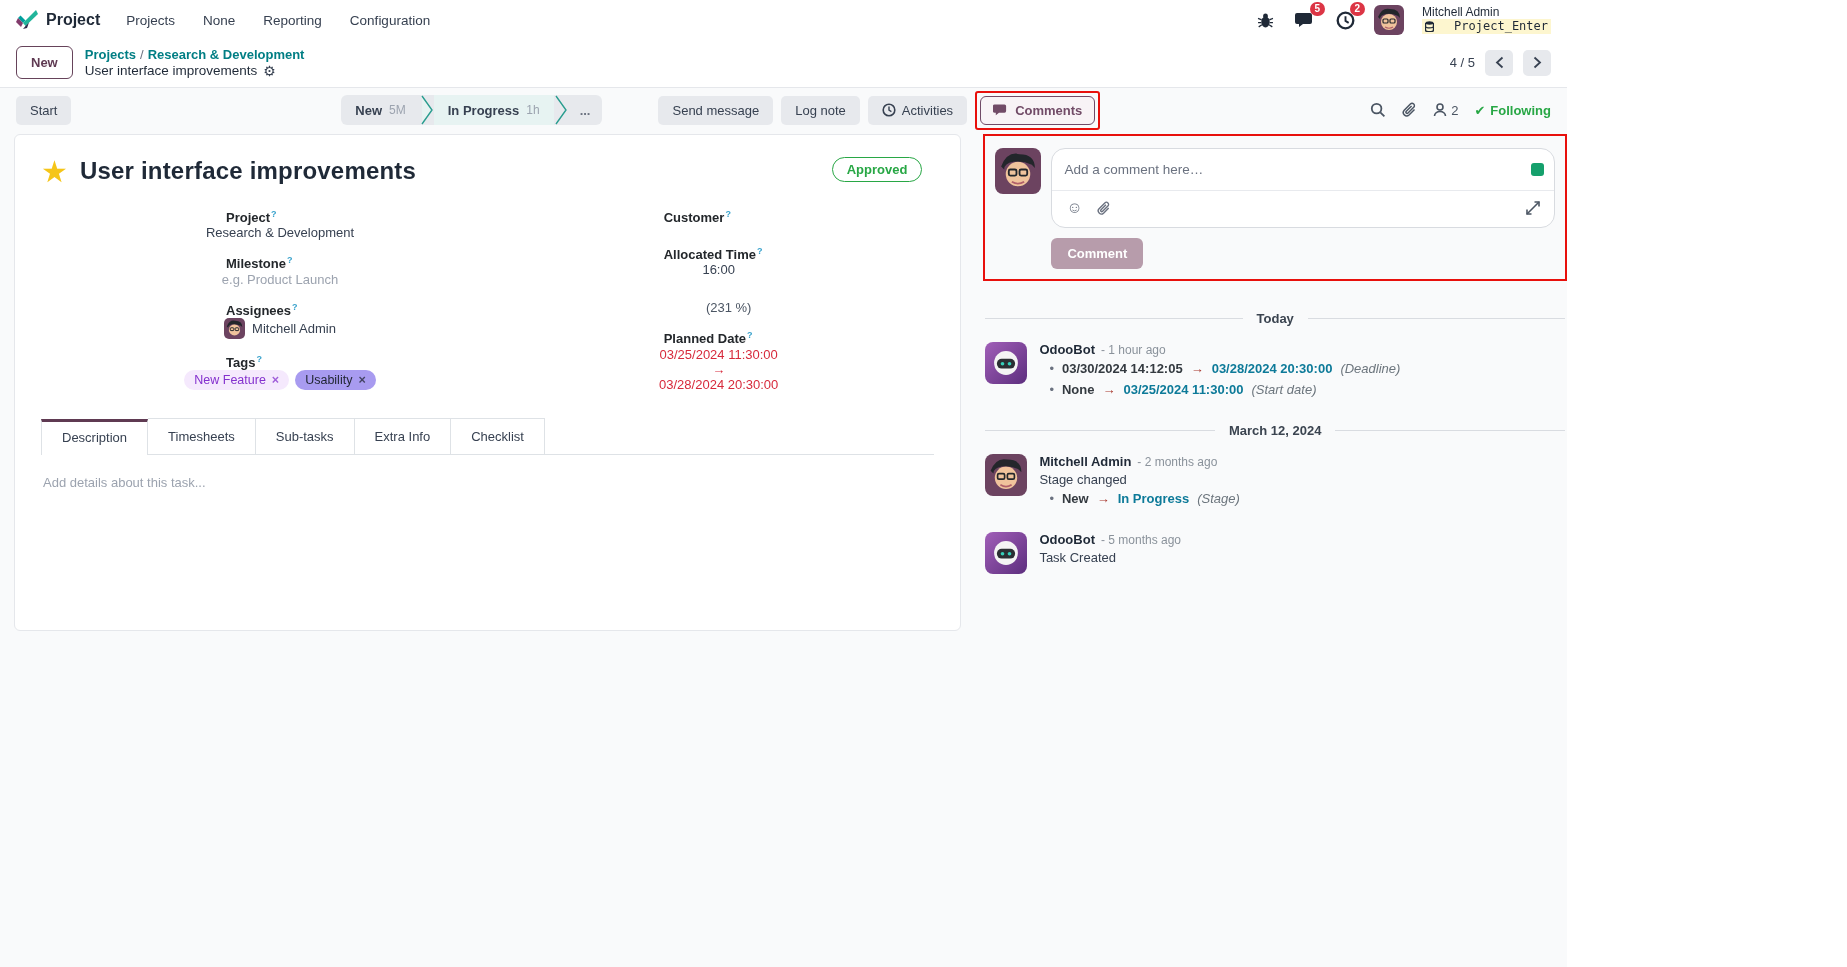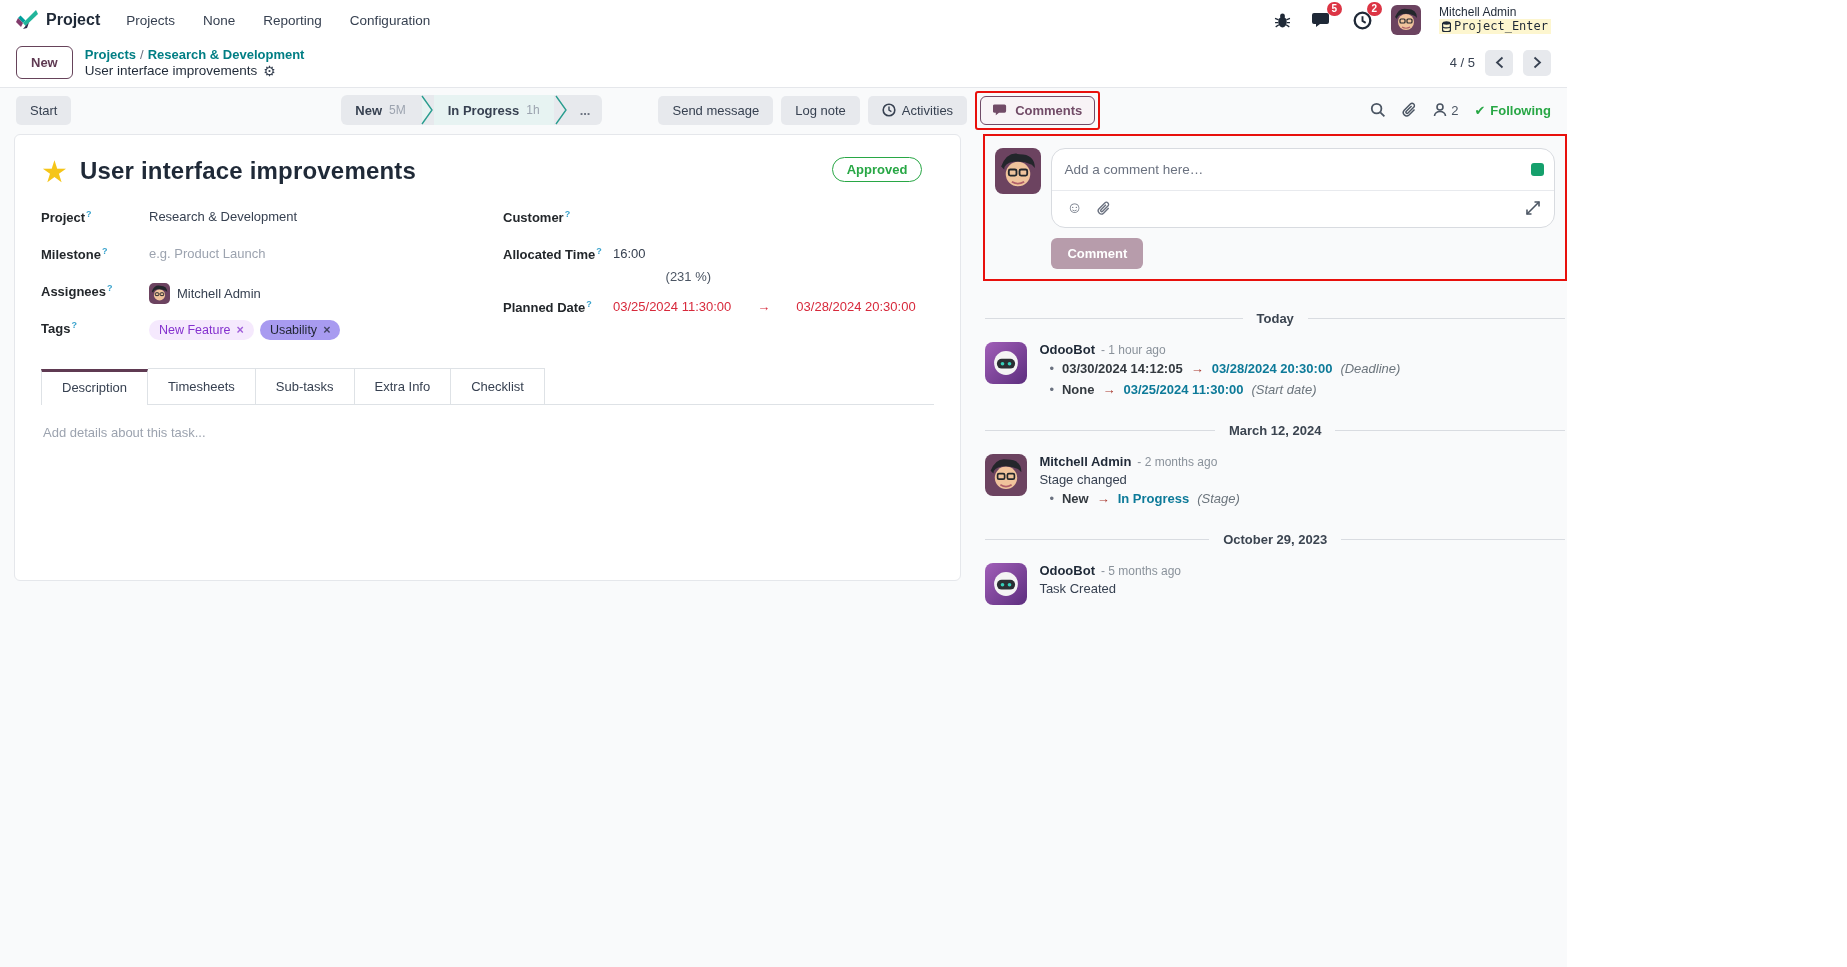--- a/index.html
+++ b/index.html
@@ -12,21 +12,21 @@
   .app-name { font-size:16px; font-weight:700; color:#1f2937; margin-right:26px; }
   .nav-menu { display:flex; gap:28px; }
   .nav-item { color:#374151; font-size:13.5px; cursor:pointer; }
   .systray { margin-left:auto; display:flex; align-items:center; gap:18px; }
   .tray-icon { position:relative; width:22px; height:22px; display:flex; align-items:center; justify-content:center; cursor:pointer; }
   .badge { position:absolute; top:-7px; right:-9px; background:#dc3545; color:#fff; font-size:10px; font-weight:700; border-radius:9px; padding:1px 5px; line-height:12px; }
   .user-block { display:flex; align-items:center; gap:8px; cursor:pointer; }
   .user-avatar { width:30px; height:30px; border-radius:6px; overflow:hidden; }
   .user-meta { display:flex; flex-direction:column; line-height:13px; }
   .user-name { font-size:12px; color:#1f2937; }
-  .db-tag { display:flex; align-items:center; gap:3px; background:#fdf6cf; padding:1px 3px; font-family:"DejaVu Sans Mono","Liberation Mono",monospace; font-size:12px; color:#1f2937; }
+  .db-tag { display:flex; align-items:center; gap:20px; background:#fdf6cf; padding:1px 3px; font-family:"DejaVu Sans Mono","Liberation Mono",monospace; font-size:12px; color:#1f2937; }
 
   
   .crumb-row { display:flex; align-items:center; padding:6px 16px 8px 16px; background:#fff; border-bottom:1px solid #e5e7eb; }
   .btn-new { border:1px solid #66435a; color:#5f3a52; background:#fff; font-weight:700; font-size:13px; padding:8px 14px; border-radius:6px; cursor:pointer; }
   .crumbs { margin-left:12px; display:flex; flex-direction:column; line-height:16px; }
   .crumb-line1 { color:#017e84; font-weight:700; font-size:13px; }
   .crumb-sep { color:#6b7280; font-weight:400; padding:0 4px; }
   .crumb-link { color:#017e84; cursor:pointer; }
   .crumb-current { display:flex; align-items:center; gap:6px; color:#1f2937; font-size:13.5px; }
   .gear { color:#374151; font-size:14px; cursor:pointer; }
@@ -55,21 +55,21 @@
   
   .main-row { display:flex; align-items:flex-start; padding:2px 0 0 14px; }
   .sheet { width:951px; background:#fff; border:1px solid #e5e7eb; border-radius:6px; min-height:418px; padding:22px 26px 0 26px; position:relative; }
   .title-row { display:flex; align-items:flex-start; gap:12px; }
   .star { color:#f5c518; font-size:30px; line-height:30px; cursor:pointer; }
   .task-title { font-size:24px; font-weight:600; color:#1f2937; letter-spacing:.2px; }
   .approved { margin-left:auto; margin-right:12px; border:1px solid #28a745; color:#28a745; font-weight:700; border-radius:14px; padding:4px 14px; font-size:13px; background:#fff; }
   .fields { display:flex; margin-top:22px; }
   .fcol-left { width:462px; display:flex; flex-direction:column; gap:15px; }
   .fcol-right { flex:1; display:flex; flex-direction:column; gap:15px; }
-  .frow { display:flex; align-items:flex-start; min-height:22px; }
+  .frow { display:flex; align-items:center; min-height:22px;flex-direction:column; }
   .flabel { font-weight:700; color:#23272b; font-size:13px; }
   .flabel-w1 { width:92px; }
   .flabel-w2 { width:110px; }
   .help-sup { color:#38a2cc; font-size:9px; vertical-align:super; margin-left:1px; font-weight:700; }
   .fvalue { color:#374151; }
   .fvalue-gap1 { margin-left:16px; }
   .placeholder-text { color:#9ca3af; }
   .assignee { display:flex; align-items:center; gap:7px; margin-left:16px; }
   .mini-avatar { width:21px; height:21px; border-radius:5px; overflow:hidden; }
   .tags { display:flex; gap:6px; margin-left:16px; }
@@ -489,25 +489,20 @@
                   <span class="bullet">•</span>
                   <span class="old-val">New</span>
                   <span class="track-arrow">→</span>
                   <span class="new-val">In Progress</span>
                   <span class="field-name">(Stage)</span>
                 </div>
               </div>
             </div>
           </div>
 
-          <div class="divider">
-            <span class="line"></span>
-              <span class="dtext">October 29, 2023</span>
-              <span class="line"></span>
-          </div>
           <div class="message">
             <span class="msg-avatar">
               <svg width="42" height="42" viewBox="0 0 30 30">
                   <defs>
                     <linearGradient id="g2" x1="0" y1="0" x2="1" y2="1">
                       <stop offset="0" stop-color="#a15fb8"></stop>
                       <stop offset="1" stop-color="#5d2e7e"></stop>
                     </linearGradient>
                   </defs>
                   <rect width="30" height="30" fill="url(#g2)"></rect>

